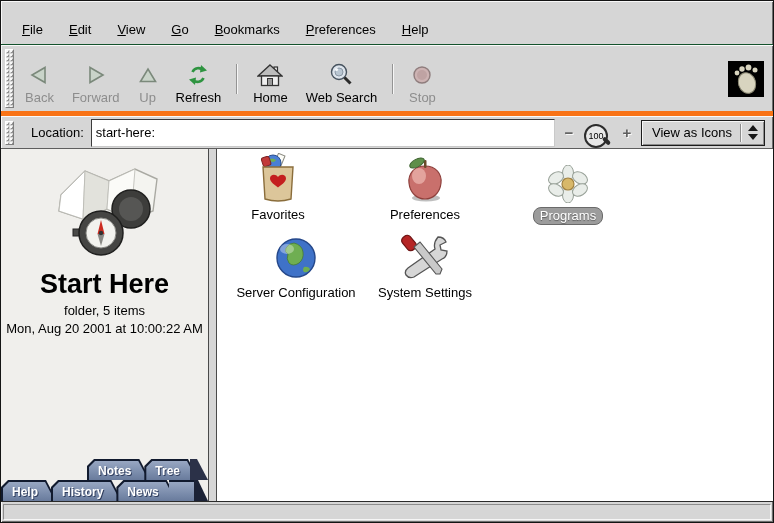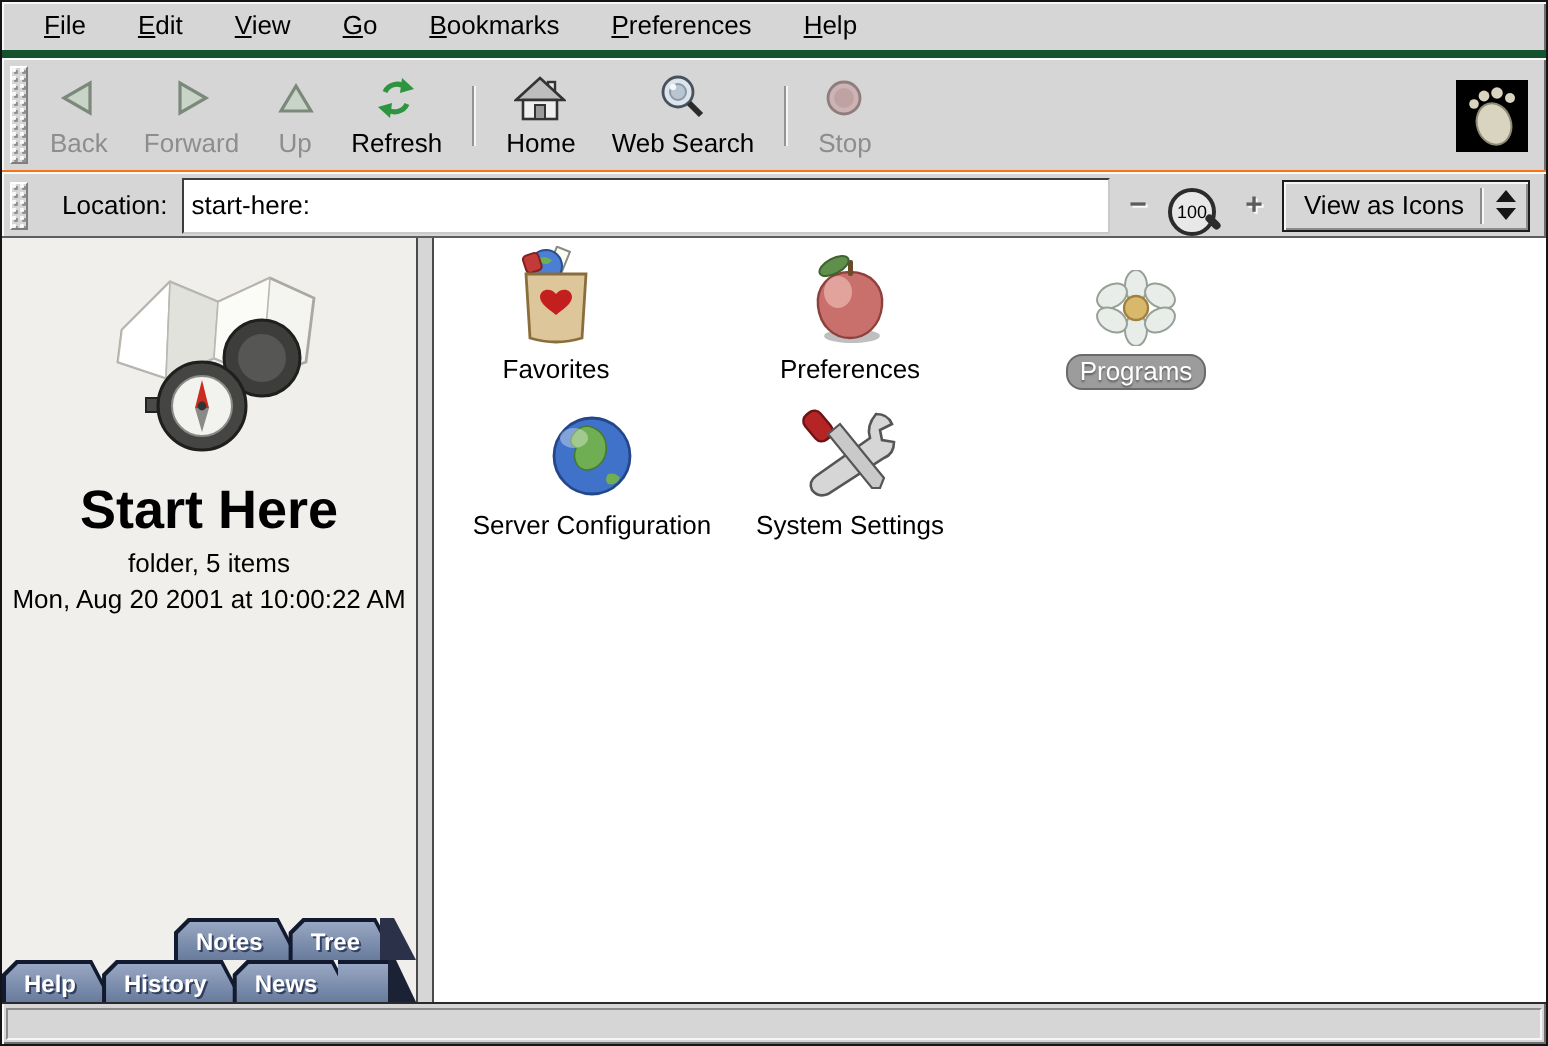--- a/index.html
+++ b/index.html
@@ -2,27 +2,27 @@
 <html><head>
 <meta charset="utf-8">
 <style>
   html,body{margin:0;padding:0;background:#555;}
   *{box-sizing:border-box;}
   body{width:774px;height:523px;font-family:"Liberation Sans",sans-serif;}
   .window{width:774px;height:523px;background:#d6d6d6;border:1px solid #141414;
     box-shadow:inset 1px 1px 0 #f8f8f8, inset -1px -1px 0 #6e6e6e;
     display:flex;flex-direction:column;overflow:hidden;}
   
-  .menubar{height:28px;display:flex;align-items:flex-end;padding:0 8px;
-    border-bottom:4px solid #14532d;flex:none;}
+  .menubar{height:28px;display:flex;align-items:flex-start;padding:0 8px;
+    border-bottom:1px solid #14532d;flex:none;margin-top:16px;}
   .menu-item{display:inline-block;font-size:13px;color:#000;padding:5px 13px;cursor:default;}
   .menu-item::first-letter{text-decoration:underline;}
   
-  .toolbar{height:57px;display:flex;align-items:stretch;border-top:1px solid #fafafa;
-    border-bottom:1px solid #f97316;flex:none;padding:1px 2px;}
+  .toolbar{height:71px;display:flex;align-items:stretch;border-top:1px solid #fafafa;
+    border-bottom:5px solid #f97316;flex:none;padding:1px 2px;}
   .gripper{width:9px;margin:2px 2px;border:1px solid;border-color:#fff #7e7e7e #7e7e7e #fff;
     background-image:
       radial-gradient(circle at 1px 1px,#f8f8f8 1px,transparent 1.2px),
       radial-gradient(circle at 2px 2px,#909090 1px,transparent 1.2px);
     background-size:4px 4px;}
   .tbtn{display:flex;flex-direction:column;align-items:center;justify-content:flex-end;
     padding:4px 9px 5px;cursor:default;}
   .ticon{height:28px;display:flex;align-items:center;}
   .tlabel{font-size:13px;color:#000;margin-top:1px;white-space:nowrap;}
   .tbtn.disabled .tlabel{color:#8d8d8d;}

